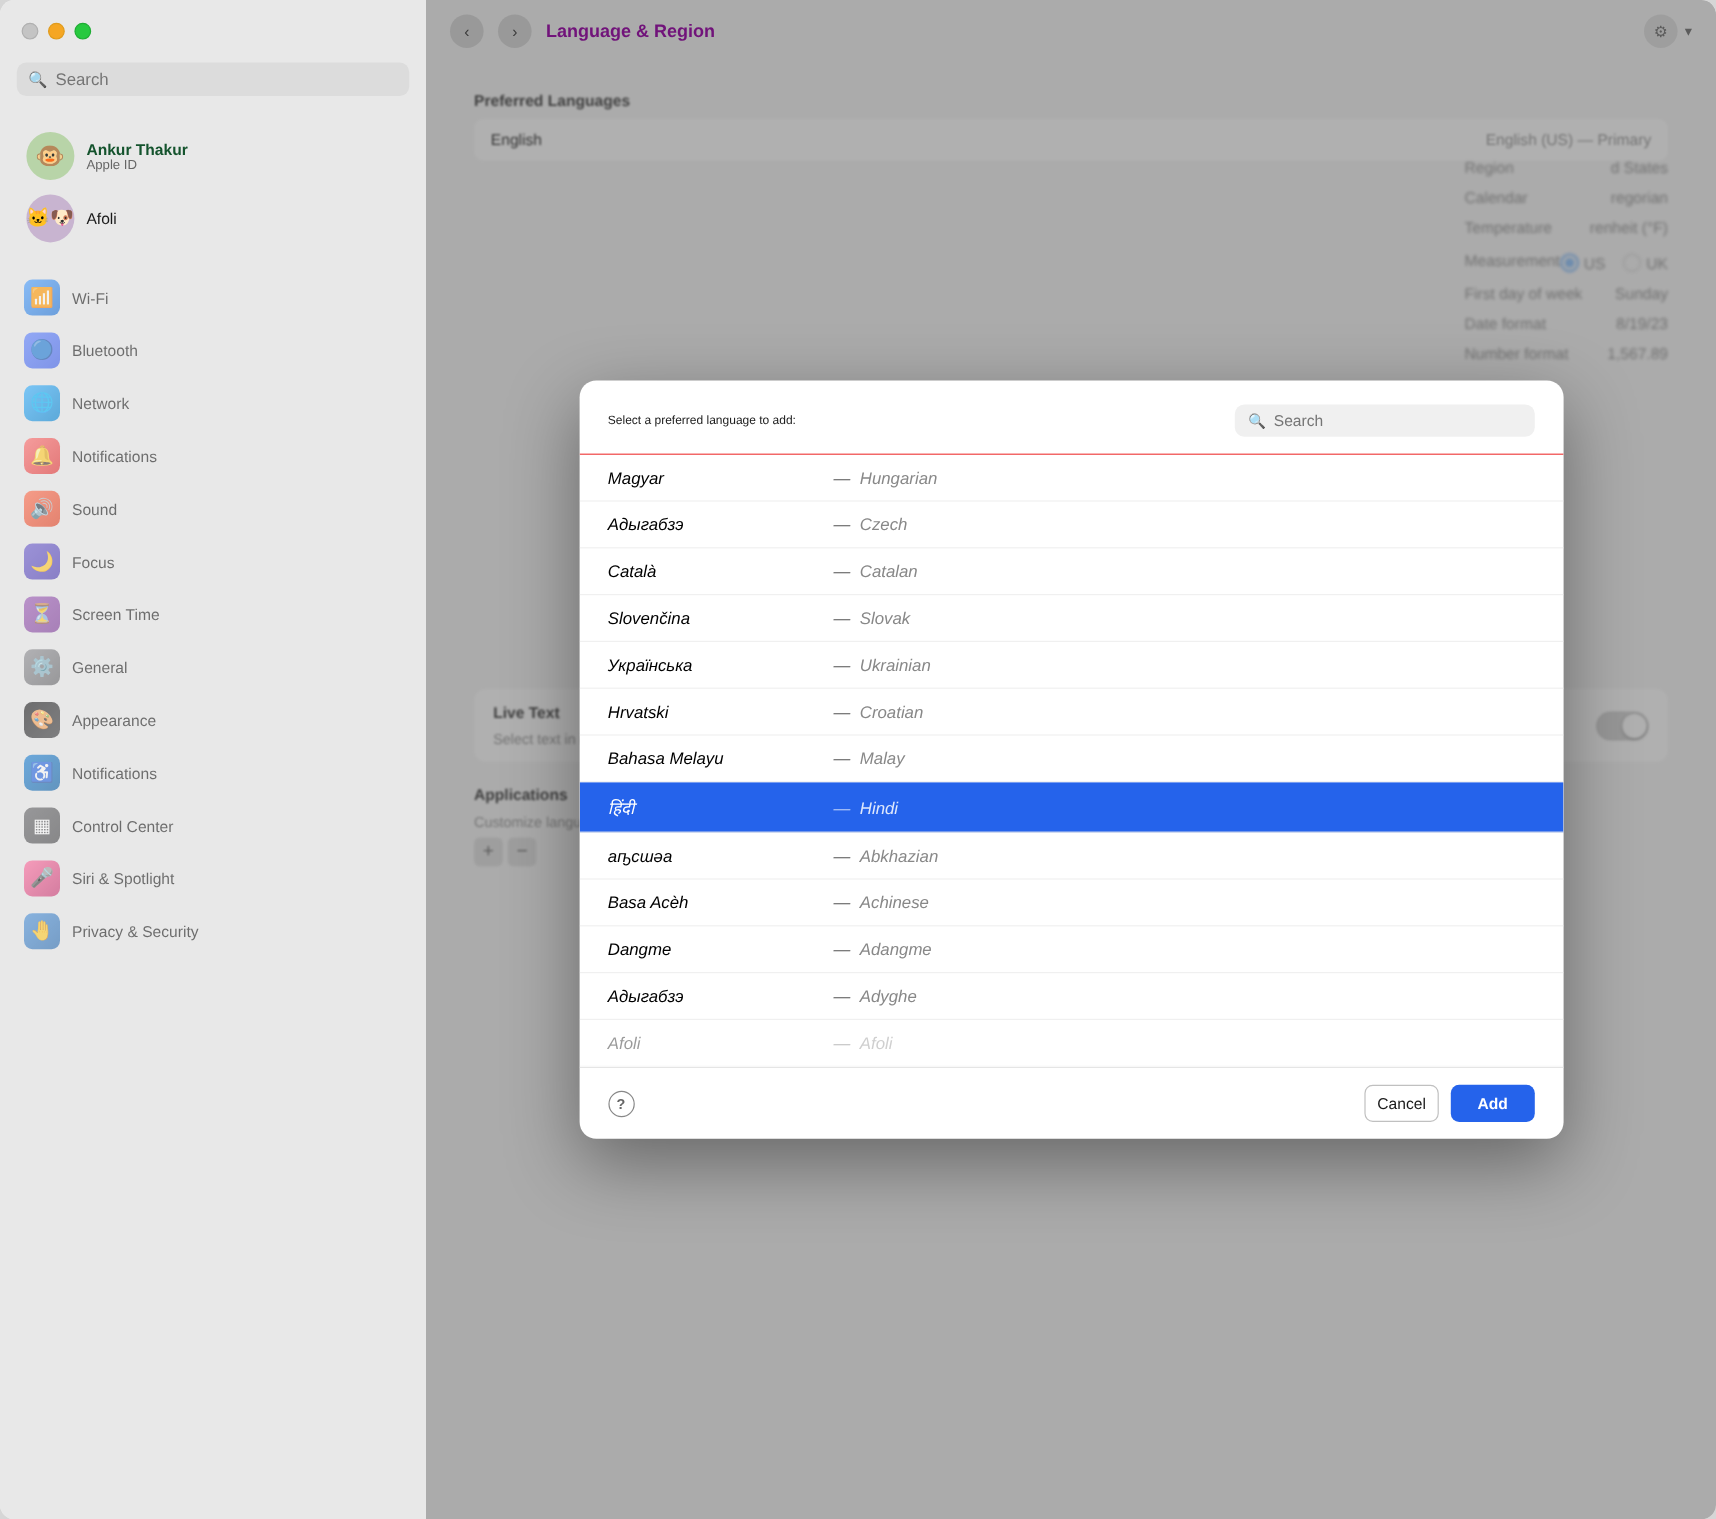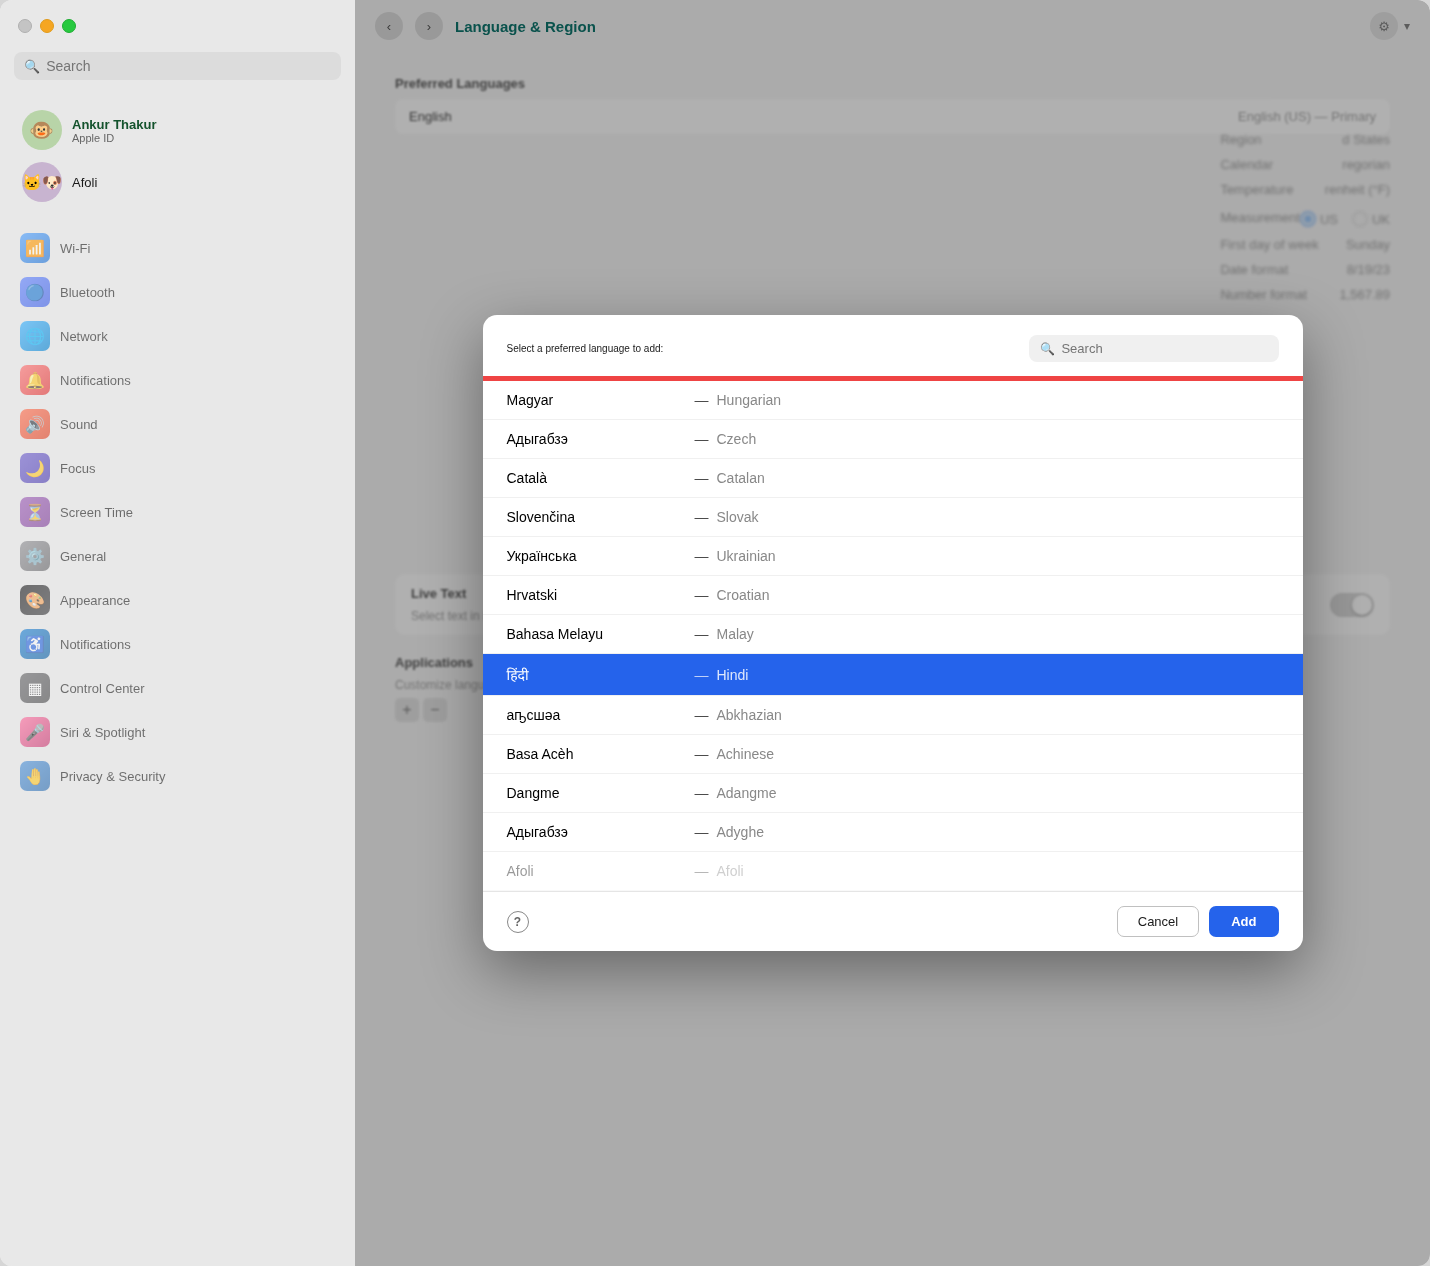--- a/index.html
+++ b/index.html
@@ -201,21 +201,21 @@
       display: flex;
       align-items: center;
       justify-content: center;
       font-size: 13px;
       color: #555;
     }
 
     .content-title {
       font-size: 15px;
       font-weight: 600;
-      color: #0f766e;
+      color: #a21caf;
     }
 
     .content-body {
       flex: 1;
       padding: 24px 40px;
       overflow-y: auto;
       filter: blur(1px);
       opacity: 0.7;
     }
 
@@ -302,23 +302,24 @@
       background: transparent;
       outline: none;
       font-size: 13px;
       color: #888;
       width: 100%;
     }
 
     .modal-list {
       flex: 1;
       overflow-y: auto;
-      border-top: 5px solid #ef4444;
+      border-top: 1px solid #ef4444;
       border-bottom: 1px solid #e5e5e5;
       max-height: 520px;
+      font-style: italic;
     }
 
     .language-row {
       display: flex;
       align-items: center;
       padding: 11px 24px;
       cursor: pointer;
       border-bottom: 1px solid #f0f0f0;
       font-size: 14px;
     }
@@ -374,21 +375,21 @@
       cursor: pointer;
       font-weight: 600;
     }
 
     .modal-actions {
       display: flex;
       gap: 10px;
     }
 
     .btn-cancel {
-      padding: 7px 20px;
+      padding: 7px 10px;
       border-radius: 7px;
       border: 1px solid #c0c0c0;
       background: white;
       font-size: 13px;
       font-weight: 500;
       color: #1a1a1a;
       cursor: pointer;
     }
 
     .btn-add {

